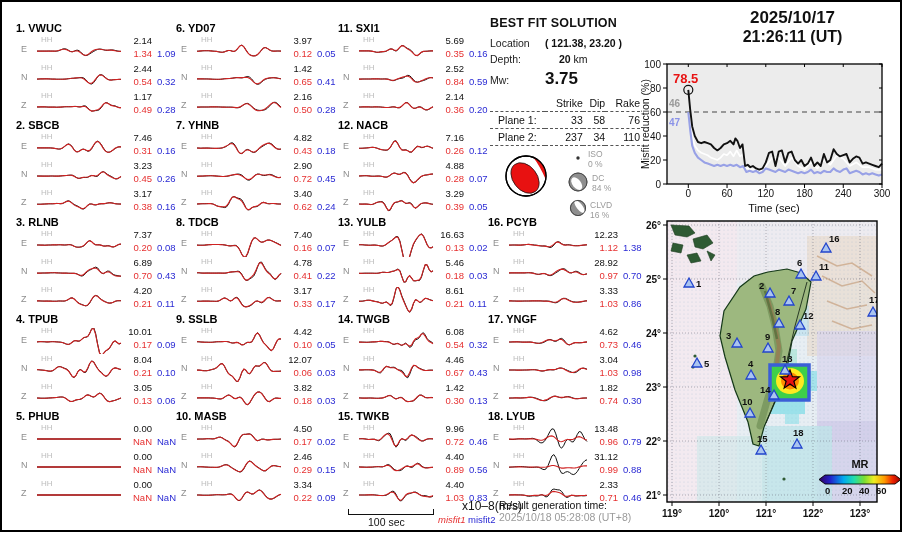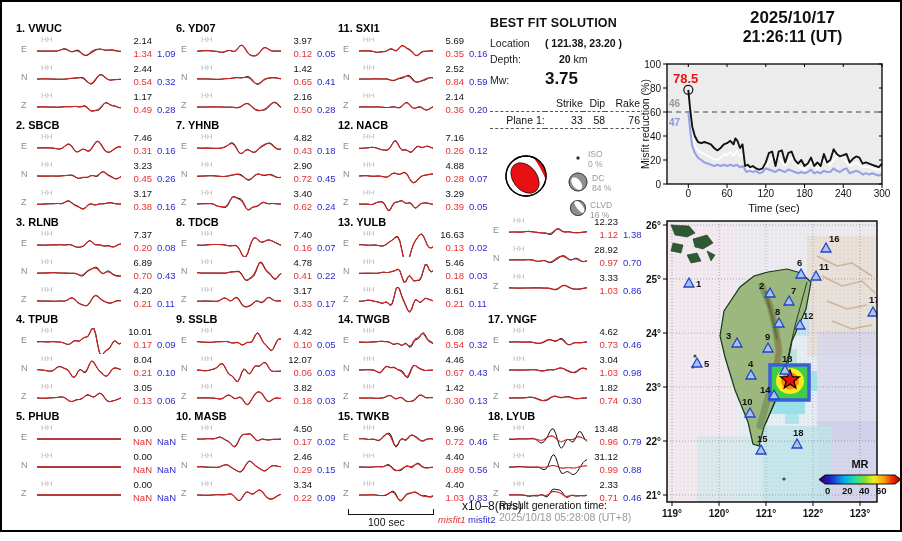--- a/index.html
+++ b/index.html
@@ -17,21 +17,21 @@
   .m1{display:inline-block;width:28px;text-align:right;font-size:9.5px;color:#e63030;}
   .m2{display:inline-block;margin-left:5px;font-size:9.5px;color:#2a2ad4;}
   .bestfit{position:absolute;left:488px;top:14px;width:152px;}
   .bf-title{font-size:12.5px;font-weight:bold;margin-bottom:7px;letter-spacing:0.2px;}
   .bf-row{font-size:10.5px;margin-bottom:4px;}
   .bf-label{display:inline-block;width:52px;color:#222;}
   .bf-val{font-weight:bold;}
   .mw-big{font-size:17px;font-weight:bold;}
   .bf-table{font-size:10.5px;margin-top:6px;width:150px;border-collapse:collapse;}
   .bf-table td,.bf-table th{padding:2px 0;font-weight:normal;text-align:right;}
-  .bf-table .rowlab{text-align:right;}
+  .bf-table .rowlab{text-align:center;}
   .bf-table thead th{border-bottom:1px dashed #555;}
   .bf-table tbody td{border-bottom:1px dashed #555;}
   .decomp-item{position:absolute;font-size:8.5px;color:#9a9a9a;line-height:10px;}
   .hdr-date{position:absolute;left:688px;top:6px;width:205px;text-align:center;}
   .hdr-line1{font-size:17px;font-weight:bold;}
   .hdr-line2{font-size:16px;font-weight:bold;}
   .foot{position:absolute;font-size:10.5px;color:#111;}
   .gray{color:#9a9a9a;}
   .scalebar-line{position:absolute;left:346px;top:507px;width:86px;height:6px;
      border-left:1px solid #111;border-right:1px solid #111;border-bottom:1px solid #111;box-sizing:border-box;}
@@ -623,20 +623,21 @@
             <path d="M1.0,14.0L2.9,14.0L4.9,14.0L6.8,14.0L8.8,14.0L10.7,13.9L12.7,13.8L14.6,13.8L16.6,13.9L18.5,14.1L20.5,14.4L22.4,14.5L24.4,14.6L26.3,14.5L28.3,14.2L30.2,13.2L32.2,11.6L34.1,10.2L36.1,10.5L38.0,13.2L39.9,17.2L41.9,19.9L43.8,19.6L45.8,17.1L47.7,14.4L49.7,13.1L51.6,12.6L53.6,12.0L55.5,11.2L57.5,11.0L59.4,12.0L61.4,13.5L63.3,14.6L65.3,14.7L67.2,14.6L69.2,15.1L71.1,15.9L73.1,16.0L75.0,15.1" fill="none" stroke="#111" stroke-width="1"></path>
             <path d="M1.0,14.0L2.9,14.0L4.9,14.0L6.8,14.0L8.8,13.9L10.7,13.9L12.7,13.8L14.6,13.9L16.6,14.0L18.5,14.2L20.5,14.4L22.4,14.5L24.4,14.5L26.3,14.3L28.3,13.7L30.2,12.7L32.2,11.6L34.1,11.0L36.1,11.8L38.0,14.4L39.9,17.5L41.9,19.4L43.8,18.8L45.8,16.5L47.7,14.0L49.7,12.6L51.6,12.1L53.6,11.8L55.5,11.4L57.5,11.5L59.4,12.3L61.4,13.5L63.3,14.5L65.3,15.1L67.2,15.4L69.2,15.8L71.1,15.9L73.1,15.4L75.0,14.4" fill="none" stroke="#cf2222" stroke-width="1.1"></path>
           </svg>
           <span class="nums" style="left: 98px;">
             <span class="amp">4.40</span>
             <span class="mline"><span class="m1">1.03</span><span class="m2">0.83</span></span>
           </span>
         </div>
       </div>
       <div class="station-block" style="left: 486px; top: 214px;">
+        <div class="station-title">16.  PCYB</div>
         <div class="wrow">
           <span class="comp">E</span>
           <span class="hh">HH</span>
           <svg width="80" height="26" class="tracesvg" style="left: 20px;">
             <path d="M1.0,14.1L3.0,14.1L4.9,14.0L6.8,14.0L8.8,14.0L10.8,14.1L12.7,14.1L14.7,14.0L16.6,13.8L18.6,13.5L20.5,13.4L22.4,13.5L24.4,13.7L26.4,14.0L28.3,14.2L30.3,14.5L32.2,14.9L34.1,15.0L36.1,14.9L38.0,15.1L40.0,15.8L42.0,16.5L43.9,16.0L45.9,14.0L47.8,11.7L49.8,10.6L51.7,11.2L53.6,12.7L55.6,13.7L57.5,13.9L59.5,13.7L61.5,13.8L63.4,14.2L65.3,14.5L67.3,14.7L69.3,14.7L71.2,14.6L73.2,14.5L75.1,14.2L77.0,14.0L79.0,13.8" fill="none" stroke="#111" stroke-width="1"></path>
             <path d="M1.0,14.1L3.0,14.0L4.9,14.0L6.8,14.0L8.8,14.1L10.8,14.1L12.7,14.1L14.7,13.9L16.6,13.7L18.6,13.5L20.5,13.4L22.4,13.6L24.4,13.9L26.4,14.2L28.3,14.4L30.3,14.6L32.2,14.8L34.1,15.0L36.1,15.1L38.0,15.4L40.0,15.8L42.0,15.8L43.9,14.8L45.9,13.1L47.8,11.4L49.8,10.9L51.7,11.7L53.6,13.0L55.6,13.9L57.5,14.1L59.5,14.0L61.5,14.0L63.4,14.3L65.3,14.7L67.3,14.8L69.3,14.8L71.2,14.6L73.2,14.3L75.1,14.1L77.0,13.9L79.0,13.8" fill="none" stroke="#cf2222" stroke-width="1.1"></path>
           </svg>
           <span class="nums" style="left: 102px;">
             <span class="amp">12.23</span>
             <span class="mline"><span class="m1">1.12</span><span class="m2">1.38</span></span>
@@ -770,20 +771,26 @@
         <th>Dip</th>
         <th>Rake</th>
       </tr>
         </thead>
       <tbody>
         <tr>
           <td class="rowlab">Plane 1:</td>
           <td>33</td>
           <td>58</td>
           <td>76</td>
+        </tr>
+        <tr>
+          <td class="rowlab">Plane 2:</td>
+          <td>237</td>
+          <td>34</td>
+          <td>110</td>
         </tr>
       </tbody>
     </table>
   </div>
 
   <svg width="46" height="46" viewBox="-23 -23 46 46" style="position:absolute;left:501px;top:151px">
     <defs>
         <clipPath id="bbclip">
           <circle r="20"></circle>
         </clipPath>

